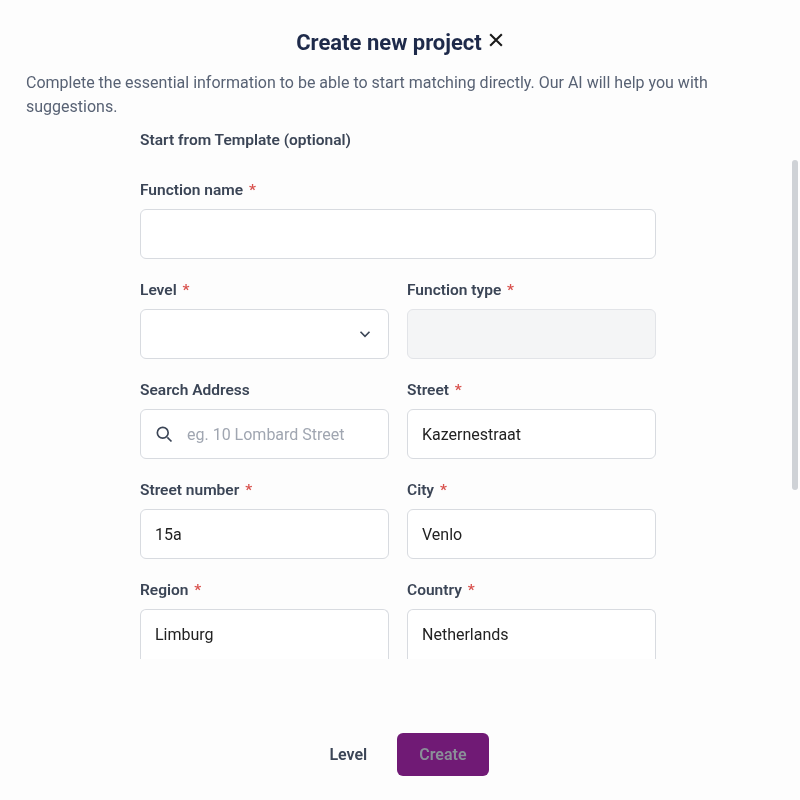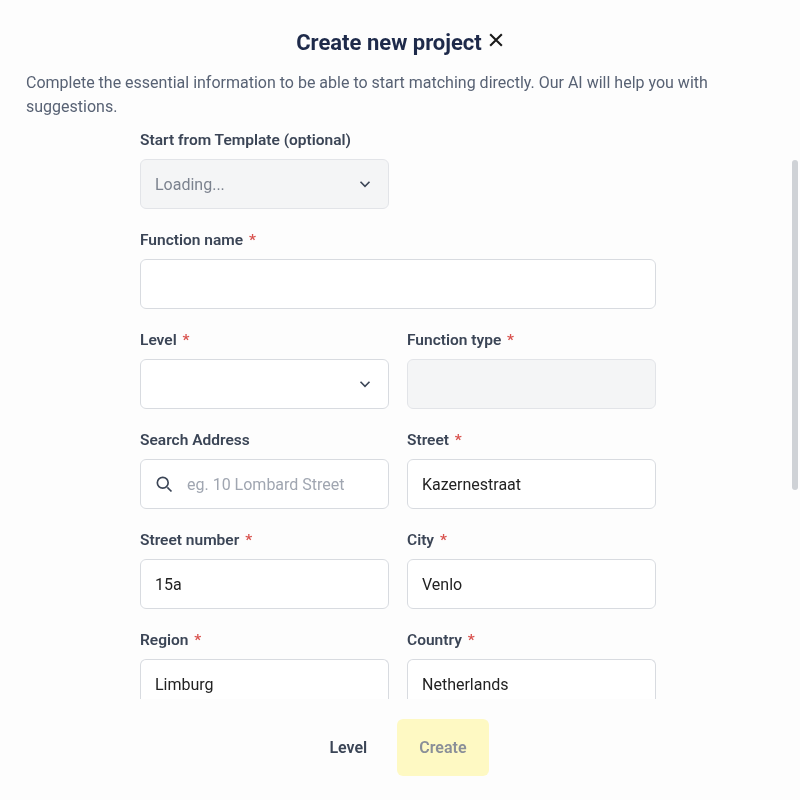--- a/index.html
+++ b/index.html
@@ -128,27 +128,27 @@
       background: none;
       border: none;
       font-size: 16px;
       font-weight: 600;
       color: #3b4556;
       padding: 12px 18px;
       cursor: pointer;
       font-family: inherit;
     }
     .btn-create {
-      background: #fef9c3;
+      background: #701a75;
       border: none;
       border-radius: 6px;
       font-size: 16px;
       font-weight: 600;
       color: #8a8f98;
-      padding: 19px 22px;
+      padding: 12px 22px;
       cursor: not-allowed;
       font-family: inherit;
     }
     .scrollbar {
       position: absolute;
       right: 2px;
       top: 160px;
       width: 6px;
       height: 330px;
       background: #cfd2d6;
@@ -169,26 +169,20 @@
     </button>
   </div>
 
   <p class="subtitle">Complete the essential information to be able to start matching directly. Our AI will help you with suggestions.</p>
 
   <div class="form-area">
 
     <div class="row half-row">
       <div class="field">
         <label class="label">Start from Template (optional)</label>
-        <div class="select-box disabled-box">
-          <span class="select-value">Loading...</span>
-          <svg class="chevron" viewBox="0 0 24 24">
-              <path d="M6 9l6 6 6-6"></path>
-            </svg>
-        </div>
       </div>
     </div>
 
     <div class="row">
       <div class="field">
         <label class="label">
           <span>Function name</span>
           <span class="req">*</span>
         </label>
         <input class="input" type="text" value="" style="">

